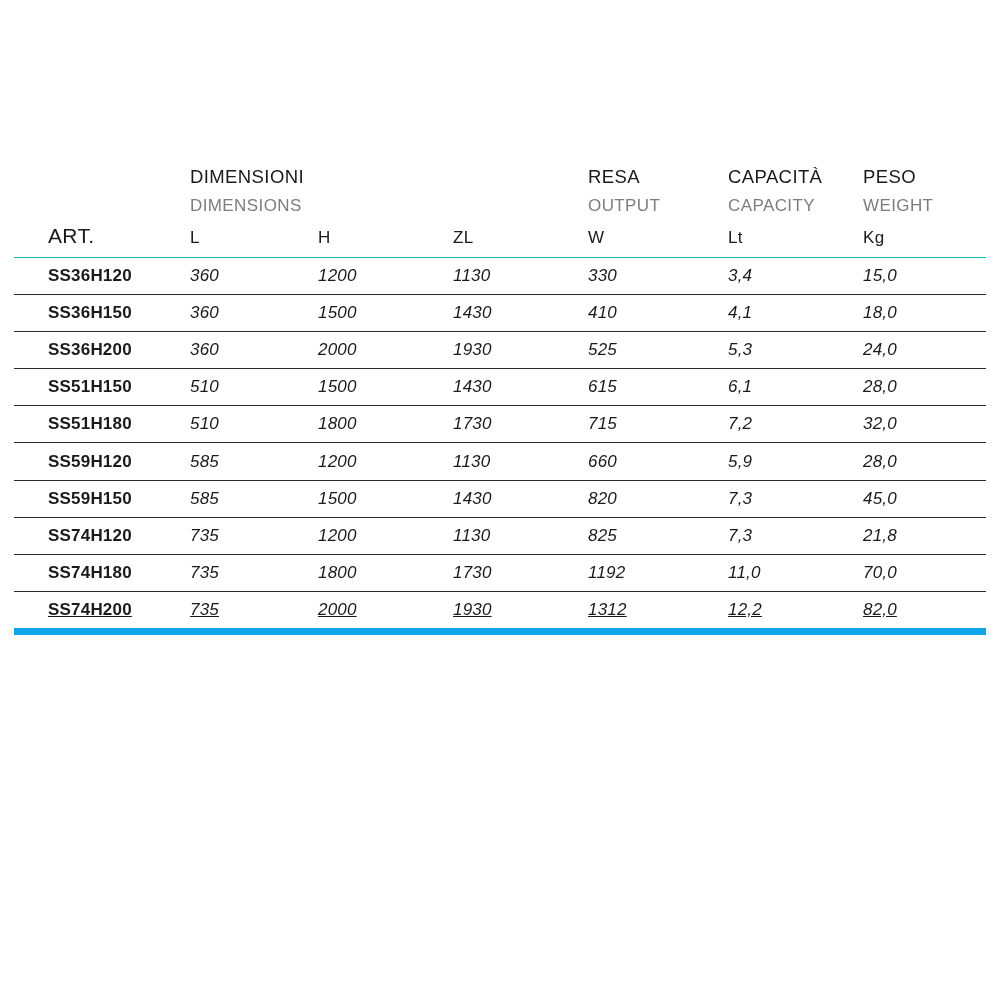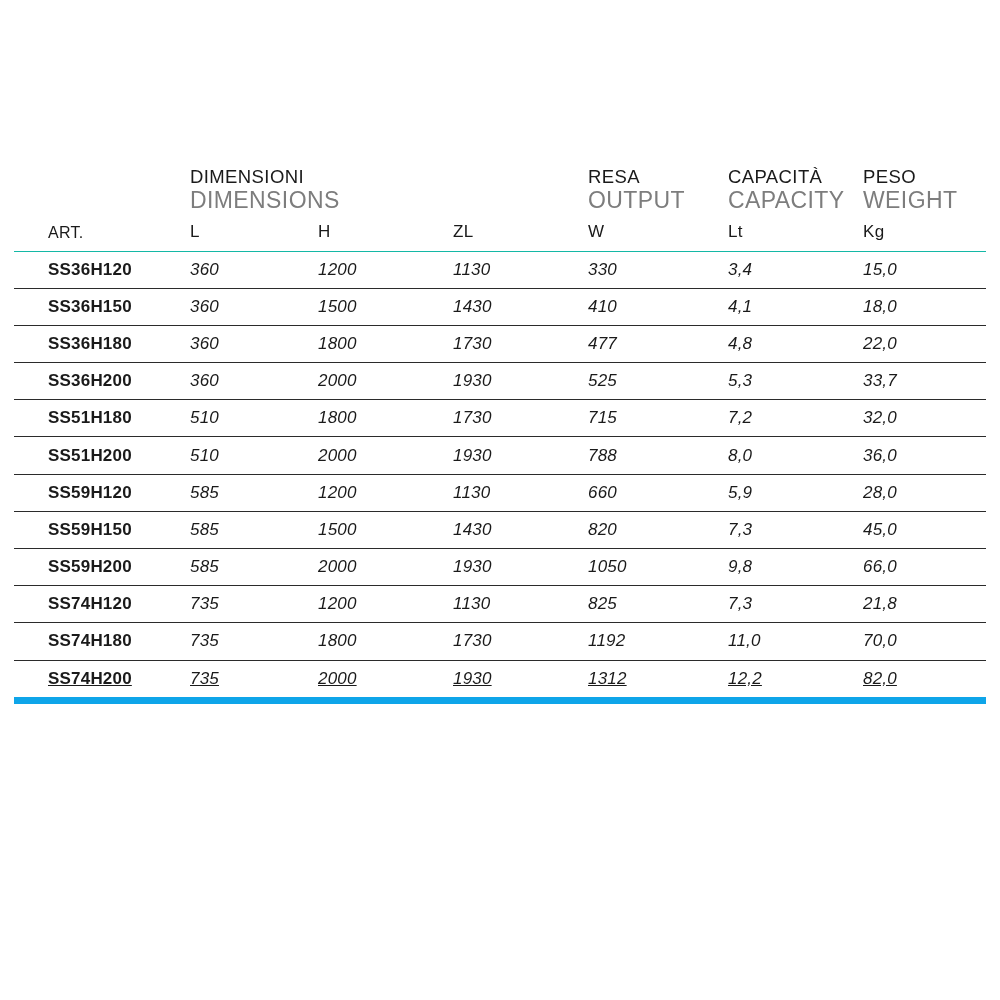--- a/index.html
+++ b/index.html
@@ -53,39 +53,39 @@
     padding-left: 32px;
   }
   .grp.first { padding-left: 32px; }
   .grp .it {
     font-size: 18.5px;
     letter-spacing: 0.4px;
     color: #1a1a1a;
     white-space: nowrap;
   }
   .grp .en {
-    font-size: 23px;
+    font-size: 17px;
     letter-spacing: 0.4px;
     color: #7d7d7d;
-    margin-top: 2px;
+    margin-top: 10px;
     white-space: nowrap;
   }
 
   
   tr.sub-row td {
     font-size: 17px;
     letter-spacing: 0.3px;
     padding: 4px 0 9px 0;
     border: none;
     color: #1a1a1a;
     vertical-align: bottom;
   }
   tr.sub-row td.art-cell {
     padding-left: 34px;
-    font-size: 16px;
+    font-size: 21px;
   }
   tr.sub-row td.num-cell {
     padding-left: 32px;
   }
 
   
   tbody tr.data-row td {
     border-top: 1px solid #2b2b2b;
     height: 34.2px;
     font-size: 17px;
@@ -182,83 +182,65 @@
       <tr class="data-row">
         <td class="art-cell">SS36H150</td>
         <td class="num-cell">360</td>
         <td class="num-cell">1500</td>
         <td class="num-cell">1430</td>
         <td class="num-cell">410</td>
         <td class="num-cell">4,1</td>
         <td class="num-cell">18,0</td>
       </tr>
       <tr class="data-row">
-        <td class="art-cell">SS36H180</td>
-        <td class="num-cell">360</td>
-        <td class="num-cell">1800</td>
-        <td class="num-cell">1730</td>
-        <td class="num-cell">477</td>
-        <td class="num-cell">4,8</td>
-        <td class="num-cell">22,0</td>
-      </tr>
-      <tr class="data-row">
         <td class="art-cell">SS36H200</td>
         <td class="num-cell">360</td>
         <td class="num-cell">2000</td>
         <td class="num-cell">1930</td>
         <td class="num-cell">525</td>
         <td class="num-cell">5,3</td>
-        <td class="num-cell">33,7</td>
+        <td class="num-cell">24,0</td>
+      </tr>
+      <tr class="data-row">
+        <td class="art-cell">SS51H150</td>
+        <td class="num-cell">510</td>
+        <td class="num-cell">1500</td>
+        <td class="num-cell">1430</td>
+        <td class="num-cell">615</td>
+        <td class="num-cell">6,1</td>
+        <td class="num-cell">28,0</td>
       </tr>
       <tr class="data-row">
         <td class="art-cell">SS51H180</td>
         <td class="num-cell">510</td>
         <td class="num-cell">1800</td>
         <td class="num-cell">1730</td>
         <td class="num-cell">715</td>
         <td class="num-cell">7,2</td>
         <td class="num-cell">32,0</td>
       </tr>
       <tr class="data-row">
-        <td class="art-cell">SS51H200</td>
-        <td class="num-cell">510</td>
-        <td class="num-cell">2000</td>
-        <td class="num-cell">1930</td>
-        <td class="num-cell">788</td>
-        <td class="num-cell">8,0</td>
-        <td class="num-cell">36,0</td>
-      </tr>
-      <tr class="data-row">
         <td class="art-cell">SS59H120</td>
         <td class="num-cell">585</td>
         <td class="num-cell">1200</td>
         <td class="num-cell">1130</td>
         <td class="num-cell">660</td>
         <td class="num-cell">5,9</td>
         <td class="num-cell">28,0</td>
       </tr>
       <tr class="data-row">
         <td class="art-cell">SS59H150</td>
         <td class="num-cell">585</td>
         <td class="num-cell">1500</td>
         <td class="num-cell">1430</td>
         <td class="num-cell">820</td>
         <td class="num-cell">7,3</td>
         <td class="num-cell">45,0</td>
       </tr>
       <tr class="data-row">
-        <td class="art-cell">SS59H200</td>
-        <td class="num-cell">585</td>
-        <td class="num-cell">2000</td>
-        <td class="num-cell">1930</td>
-        <td class="num-cell">1050</td>
-        <td class="num-cell">9,8</td>
-        <td class="num-cell">66,0</td>
-      </tr>
-      <tr class="data-row">
         <td class="art-cell">SS74H120</td>
         <td class="num-cell">735</td>
         <td class="num-cell">1200</td>
         <td class="num-cell">1130</td>
         <td class="num-cell">825</td>
         <td class="num-cell">7,3</td>
         <td class="num-cell">21,8</td>
       </tr>
       <tr class="data-row">
         <td class="art-cell">SS74H180</td>

